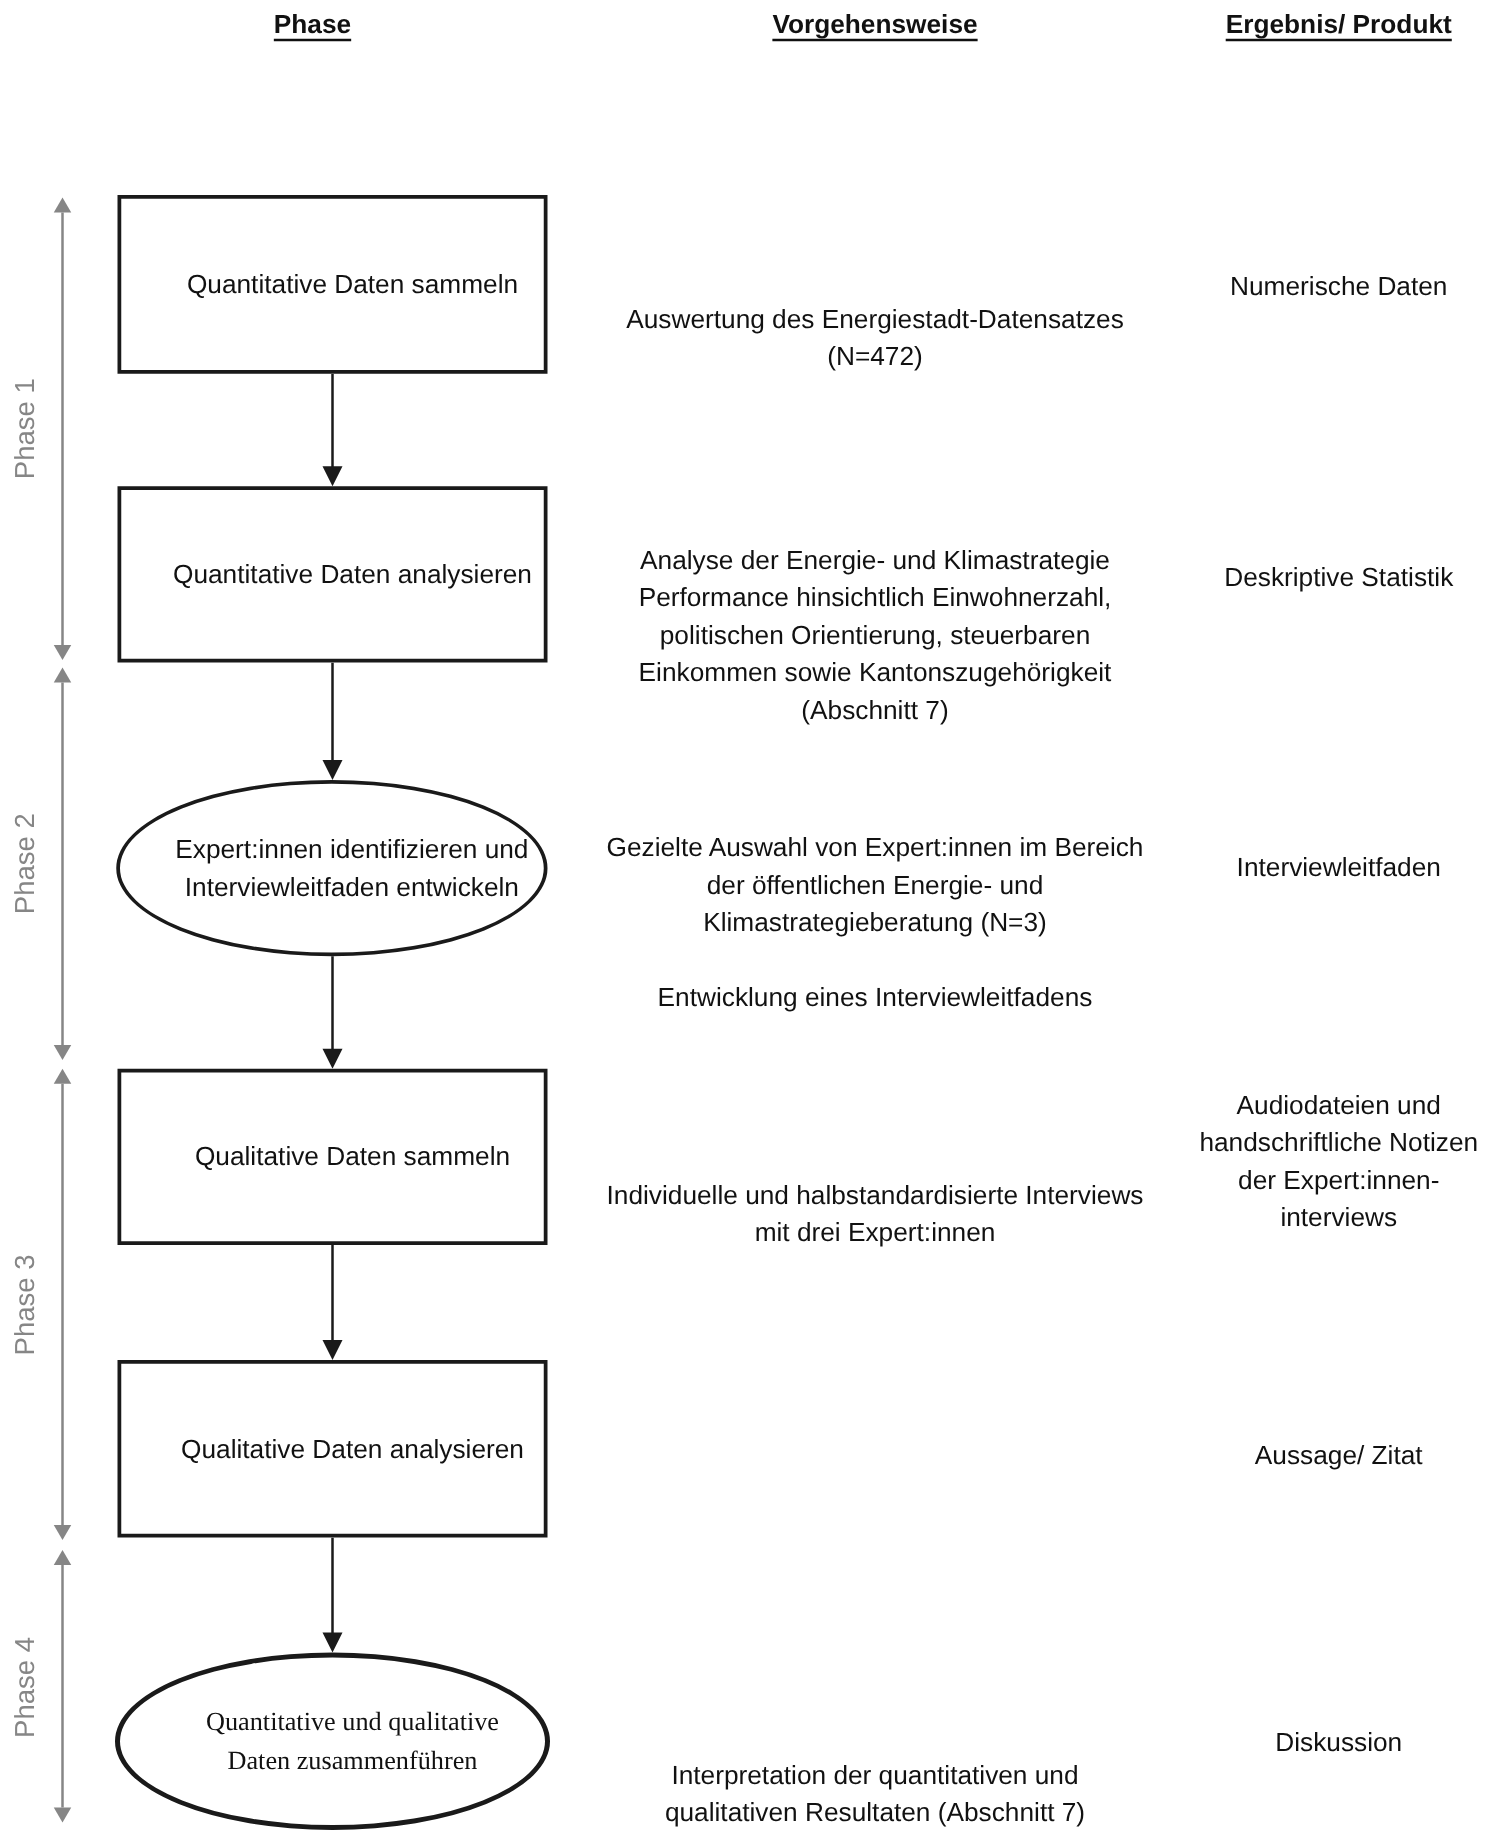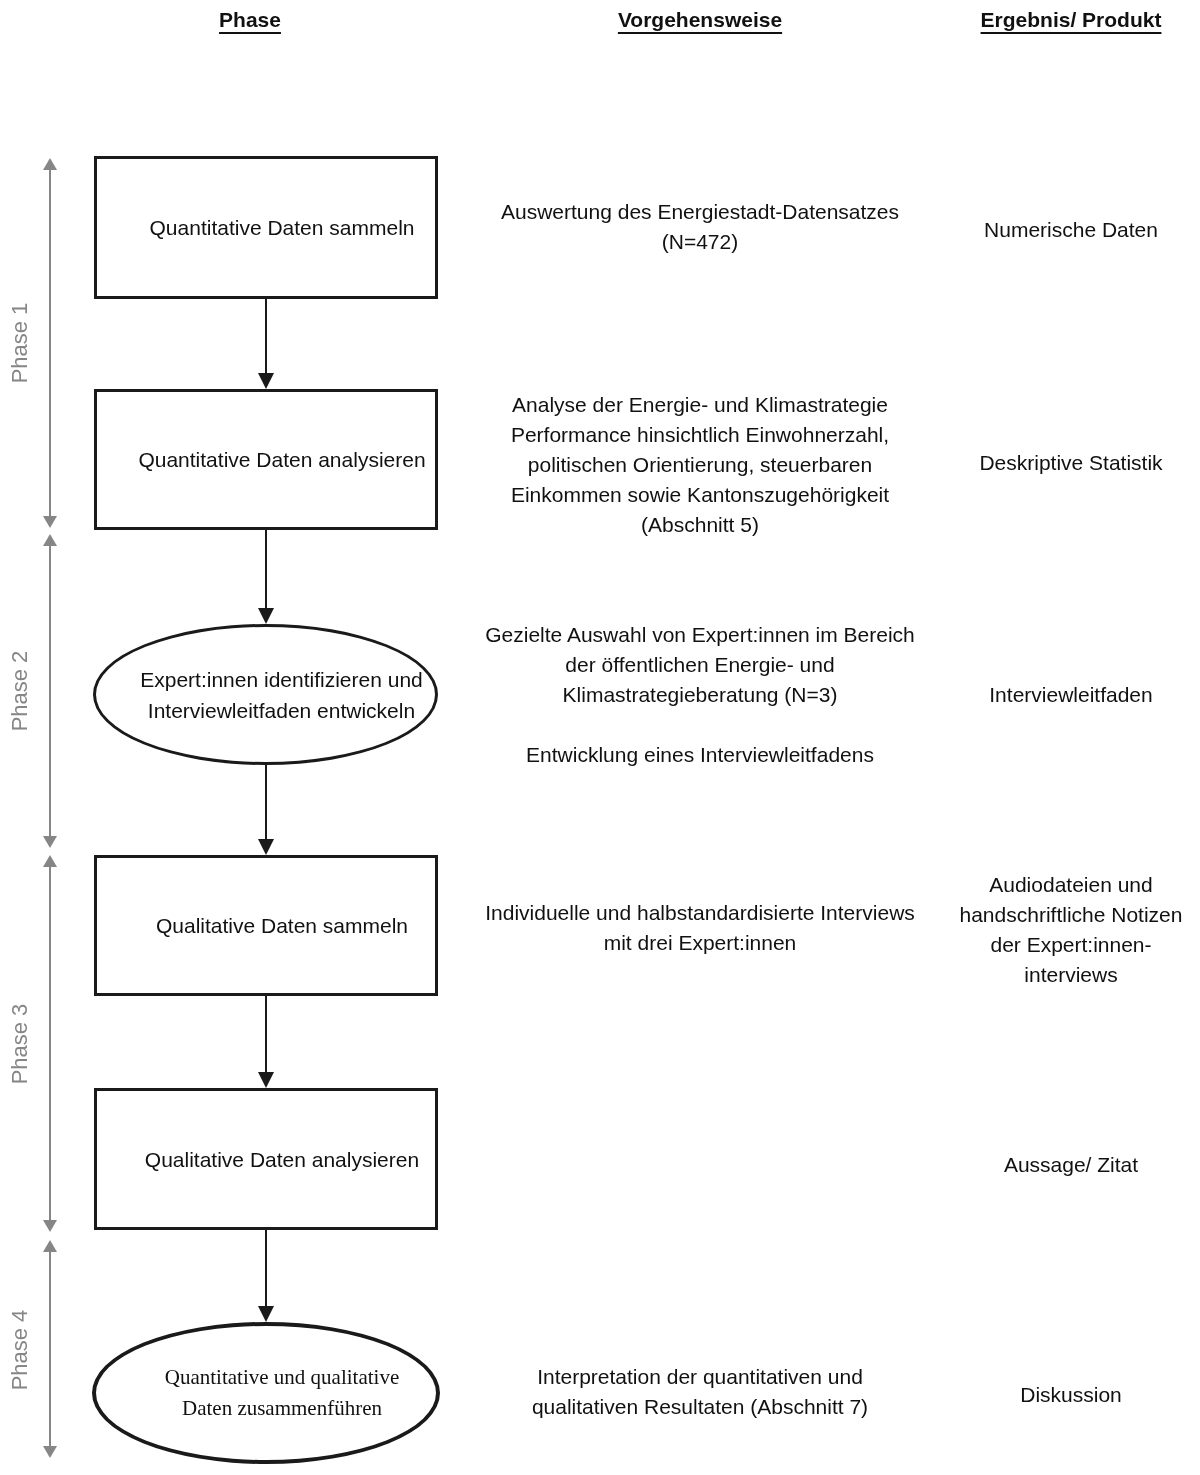--- a/index.html
+++ b/index.html
@@ -77,20 +77,21 @@
   .el2 { left: 92px; top: 1322px; width: 348px; height: 142px; border-width: 4px; font-family: Liberation Serif, serif; }
 
   .method {
     position: absolute;
     left: 450px;
     width: 500px;
     text-align: center;
     font-size: 21px;
     line-height: 30px;
     white-space: pre-line;
+    margin-top: 44px;
   }
   .m1 { top: 197px; }
   .m2 { top: 390px; }
   .m3 { top: 620px; }
   .m4 { top: 898px; }
   .m5 { top: 1130px; }
   .m6 { top: 1362px; }
 
   .result {
     position: absolute;
@@ -187,21 +188,21 @@
     <span>Quantitative und qualitative
 Daten zusammenführen</span>
   </div>
 
   <div class="method m1">Auswertung des Energiestadt-Datensatzes
 (N=472)</div>
   <div class="method m2">Analyse der Energie- und Klimastrategie
 Performance hinsichtlich Einwohnerzahl,
 politischen Orientierung, steuerbaren
 Einkommen sowie Kantonszugehörigkeit
-(Abschnitt 5)</div>
+(Abschnitt 7)</div>
   <div class="method m3">Gezielte Auswahl von Expert:innen im Bereich
 der öffentlichen Energie- und
 Klimastrategieberatung (N=3)
 
 Entwicklung eines Interviewleitfadens</div>
   <div class="method m4">Individuelle und halbstandardisierte Interviews
 mit drei Expert:innen</div>
   <div class="method m6">Interpretation der quantitativen und
 qualitativen Resultaten (Abschnitt 7)</div>
 

